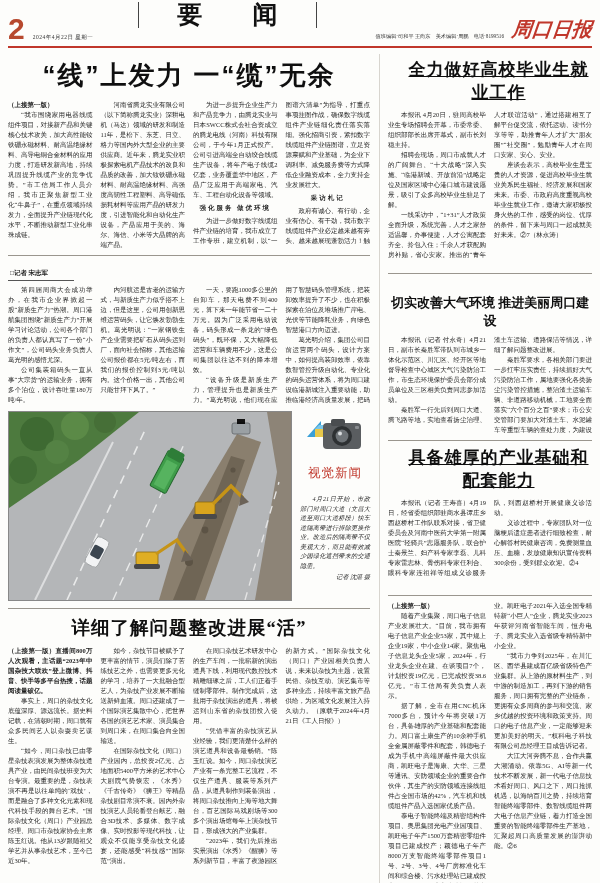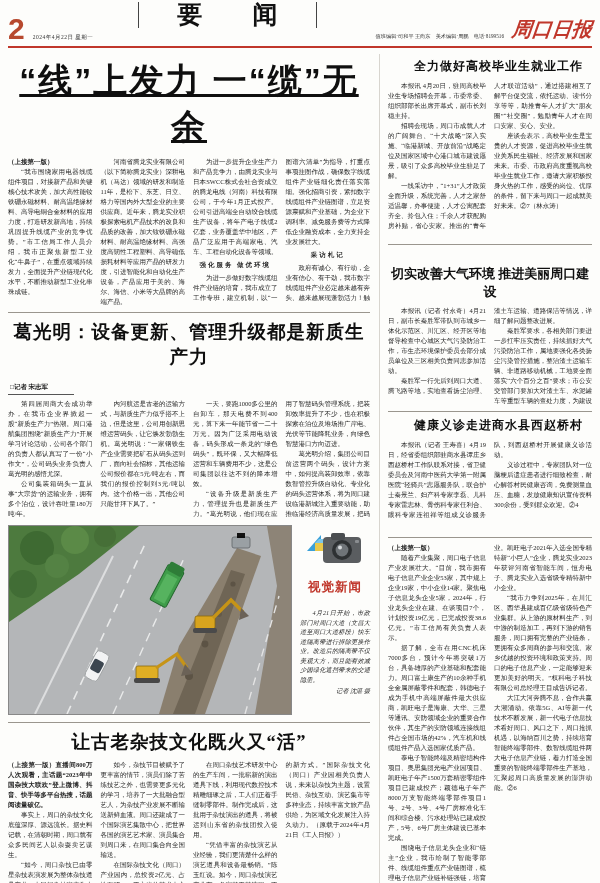--- a/index.html
+++ b/index.html
@@ -18,43 +18,43 @@
   .banner-title { font-size:25px; font-weight:bold; letter-spacing:22px; text-indent:22px; color:#111; white-space:nowrap; }
   .credits { font-size:5.2px; color:#333; margin:0 8px 3px auto; white-space:nowrap; }
   .masthead { font-size:20px; font-weight:900; font-style:italic; color:#c0372b; transform:skewX(-6deg); margin-bottom:0; white-space:nowrap; }
   
   .content { display:flex; margin-top:6px; }
   .zone-left { width:362px; flex:0 0 362px; }
   .zone-right { flex:1; margin-left:9px; border-left:1px solid #d8d5cf; padding-left:8px; }
   .rule { border:none; border-top:1px solid #9a968e; margin:5px 0 5px 0; }
   
   h1,h2 { text-align:center; color:#0f0f0f; font-weight:bold; }
-  .head-xl { font-size:34px; letter-spacing:2px; font-family:"Liberation Sans","DejaVu Sans",sans-serif; margin:4px 0 7px 0;text-decoration:underline; }
+  .head-xl { font-size:26px; letter-spacing:2px; font-family:"Liberation Sans","DejaVu Sans",sans-serif; margin:4px 0 7px 0; }
   .head-lg { font-size:18.5px; letter-spacing:1px; margin:6px 0 6px 0; }
-  .head-md { font-size:12px; letter-spacing:1px; margin:4px 0 6px 17px; }
+  .head-md { font-size:17px; letter-spacing:1px; margin:4px 0 6px 17px;text-decoration:underline; }
   .head-sm { font-size:13px; letter-spacing:0; margin:20px 0 5px 0; }
   .byline { font-size:6.5px; font-weight:bold; color:#222; display:inline-block; border-bottom:1px solid #555; padding:0 26px 2px 2px; margin-bottom:4px; }
   .body-cols { font-size:6.5px; line-height:10px; text-align:justify; overflow:hidden; color:#1f1f1f; column-gap:8px; column-fill:auto; }
   .cols-4 { column-count:4; }
   .cols-2 { column-count:2; }
   .body-cols p { text-indent:2em; margin:0; }
   .body-cols p.lead { text-indent:0; font-weight:bold; }
   .body-cols p.sub { text-indent:0; text-align:center; font-weight:bold; margin:3px 0; letter-spacing:2px; }
   .h-a { height:150px; }
   .h-g { height:120px; }
   .h-e { height:226px; }
   .h-b { height:158px; }
   .h-c { height:100px; }
   .h-d { height:92px; }
   .h-f { height:366px; }
   
   .photo-block { display:flex; margin:6px 0 2px 0; height:192px; }
   .photo-frame { width:284px; height:190px; border:1px solid #888; background:#b8babc; flex:0 0 auto; }
   .photo-side { width:70px; margin-left:8px; display:flex; flex-direction:column; align-items:center; }
-  .vn-label { font-size:12.5px; font-weight:700; color:#c0372b; letter-spacing:1px; margin:2px 0 12px 0; white-space:nowrap; }
+  .vn-label { font-size:12.5px; font-weight:400; color:#c0372b; letter-spacing:1px; margin:2px 0 12px 0; white-space:nowrap; }
   .caption { font-size:6.2px; font-style:italic; line-height:9.5px; color:#2a2a2a; text-align:justify; }
   .caption .indent { text-indent:2em; }
   .caption .credit { text-align:right; font-style:italic; margin-top:2px; }
 </style>
 </head>
 <body>
 
 <div class="page">
 
   <div class="header">
@@ -83,21 +83,20 @@
             <p class="sub">强化服务  做优环境</p>
             <p>为进一步做好数字线缆组件产业链的培育，我市成立了工作专班，建立机制，以“一图谱六清单”为指导，打重点事项挂图作战，确保数字线缆组件产业链细化责任落实落细。强化招商引资，紧扣数字线缆组件产业链图谱，立足资源禀赋和产业基础，为企业下调利率、减免服务费等方式降低企业融资成本，全力支持企业发展壮大。</p>
             <p class="sub">采访札记</p>
             <p>政府有诚心、有行动，企业有信心、有干劲，我市数字线缆组件产业必定越来越有奔头、越来越展现蓬勃活力！触摸我市线缆产业的发展脉搏，正是这片热土滋养企业专心致志谋发展的生动注脚。②3</p>
           </div>
       </div>
 
       <hr class="rule">
 
       <div>
-        <h2 class="head-lg">葛光明：设备更新、管理升级都是新质生产力</h2>
         <div class="byline">□记者 宋志军</div>
         <div class="body-cols cols-4 h-g">
             <p>第四届周商大会成功举办，在我市企业界掀起一股“新质生产力”热潮。周口港航集团围绕“新质生产力”开展学习讨论活动，公司各个部门的负责人都认真写了一份“小作文”，公司码头业务负责人葛光明的感悟尤深。</p>
             <p>公司集装箱码头一直从事“大宗货”的运输业务，拥有多个泊位，设计吞吐量180万吨/年。</p>
             <p>内河航运是古老的运输方式，与新质生产力似乎搭不上边，但是这里，公司用创新思维运营码头，让它焕发勃勃生机。葛光明说：“一家钢铁生产企业需要把矿石从码头运到厂，面向社会招标，其他运输公司报价都在5元/吨左右，而我们的报价控制到3元/吨以内。这个价格一出，其他公司只能甘拜下风了。”</p>
             <p>一天，要跑1000多公里的自卸车，那天电费不到400元，算下来一年能节省一二十万元。因为广泛采用电动设备，码头形成一条龙的“绿色码头”，既环保，又大幅降低运营和车辆费用不少，这是公司集团以往达不到的降本增效。</p>
             <p>“设备升级是新质生产力，管理提升也是新质生产力。”葛光明说，他们现在应用了智慧码头管理系统，把装卸效率提升了不少，也在积极探索在泊位及堆场推广岸电、光伏等节能降耗业务，向绿色智慧港口方向迈进。</p>
             <p>葛光明介绍，集团公司目前运营两个码头，设计方案中，如何提高装卸效率，依靠数智管控升级自动化、专业化的码头运营体系，将为周口建设临港新城注入重要动能，助推临港经济高质量发展，把码头建成中原出海新通道上的重要枢纽和亮丽名片。②5</p>
           </div>
       </div>
@@ -175,21 +174,21 @@
           <div class="caption">
             <p class="indent">4月21日开始，市政部门对周口大道（文昌大道至周口大道桥段）快车道隔离带进行拆除更换作业。改造后的隔离带不仅美观大方，而且能有效减少因绿化遮挡带来的交通隐患。</p>
             <p class="credit">记者 沈湛 摄</p>
           </div>
         </div>
       </div>
 
       <hr class="rule">
 
       <div>
-        <h2 class="head-lg">让古老杂技文化既火又“活”</h2>
+        <h2 class="head-lg">详细了解问题整改进展“活”</h2>
         <div class="body-cols cols-4 h-e">
             <p class="lead">（上接第一版）直播间800万人次观看，主话题“2023年中国杂技大联欢”登上微博、抖音、快手等多平台热搜，话题阅读量破亿。</p>
             <p>事实上，周口的杂技文化底蕴深厚、源远流长。据史料记载，在清朝时期，周口就有众多民间艺人以杂耍卖艺谋生。</p>
             <p>“如今，周口杂技已由零星杂技表演发展为整体杂技道具产业，由民间杂技班变为大台专演。最重要的是，杂技表演不再是以往单纯的‘戏技’，而是融合了多种文化元素和现代科技手段的舞台艺术。”国际杂技文化（周口）产业园总经理、周口市杂技家协会主席陈玉红说。他从13岁跟随祖父学艺并从事杂技艺术，至今已近30年。</p>
             <p>如今，杂技节目被赋予了更丰富的情节，演员们除了苦练技艺之外，也需要更多元化的学习，培养了一大批融合型艺人，为杂技产业发展不断输送新鲜血液。周口还建成了一个国际演艺集散中心，把世界各国的演艺艺术家、演员集合到周口来，在周口集合向全国输送。</p>
             <p>在国际杂技文化（周口）产业园内，总投资2亿元、占地面积5400平方米的艺术中心大剧院气势恢宏，《水秀》《千古传奇》《狮王》等精品杂技剧目常演不衰。园内外杂技演艺人员轮番登台献艺，融合3D技术、多媒体、数字成像、实时投影等现代科技，让观众不仅能享受杂技文化盛宴，还能感受“科技感”“国际范”演出。</p>
             <p>在周口杂技艺术研发中心的生产车间，一批崭新的演出道具下线，利用现代数控技术精雕细琢之后，工人们正着手缝制零部件。制作完成后，这批用于杂技演出的道具，将被运到山东省的杂技团投入使用。</p>
             <p>“凭借丰富的杂技演艺从业经验，我们更清楚什么样的演艺道具和设备最畅销。”陈玉红说。如今，周口杂技演艺产业有一条完整工艺流程，不仅生产道具、服装等系列产品，从道具制作到装备演出，将周口杂技推向上海等地大舞台，百艺国际马戏剧场等300多个演出场馆每年上演杂技节目，形成强大的产业集群。</p>
             <p>“2023年，我们先后推出实景演出《水秀》《醒狮》等系列新节目，丰富了夜游园区的新方式。”国际杂技文化（周口）产业园相关负责人说，未来以杂技为主题，设置民俗、杂技互动、演艺集市等多种业态，持续丰富文旅产品供给，为区域文化发展注入持久动力。（原载于2024年4月21日《工人日报》）</p>
           </div>
@@ -216,21 +215,21 @@
         <div class="body-cols cols-2 h-c">
             <p>本报讯（记者 付永奇）4月21日，副市长秦胜军带队到市城乡一体化示范区、川汇区、经开区等地督导检查中心城区大气污染防治工作，市生态环境保护委员会部分成员单位及三区相关负责同志参加活动。</p>
             <p>秦胜军一行先后到周口大道、腾飞路等地，实地查看扬尘治理、渣土车运输、道路保洁等情况，详细了解问题整改进展。</p>
             <p>秦胜军要求，各相关部门要进一步扛牢压实责任，持续抓好大气污染防治工作，属地要强化各类扬尘污染管控措施，整治渣土运输车辆、非道路移动机械，工地要全面落实“六个百分之百”要求；市公安交管部门要加大对渣土车、水泥罐车等重型车辆的查处力度，为建设天蓝、地绿、水清的美丽周口作出贡献。②2</p>
           </div>
       </div>
 
       <hr class="rule">
 
       <div>
-        <h2 class="head-md">健康义诊走进商水县西赵桥村</h2>
+        <h2 class="head-md">具备雄厚的产业基础和配套能力</h2>
         <div class="body-cols cols-2 h-d">
             <p>本报讯（记者 王寿喜）4月19日，经省委组织部驻商水县谭庄乡西赵桥村工作队联系对接，省卫健委员会及河南中医药大学第一附属医院“轻骑兵”志愿服务队，联合护士秦景兰、妇产科专家李磊、儿科专家雷志林、骨伤科专家任利合、眼科专家连祖祥等组成义诊服务队，到西赵桥村开展健康义诊活动。</p>
             <p>义诊过程中，专家团队对一位脑梗后遗症患者进行细致检查，耐心解答村民健康咨询，免费测量血压、血糖，发放健康知识宣传资料300余份，受到群众欢迎。②4</p>
           </div>
       </div>
 
       <hr class="rule">
 
       <div>
         <div class="body-cols cols-2 h-f">

